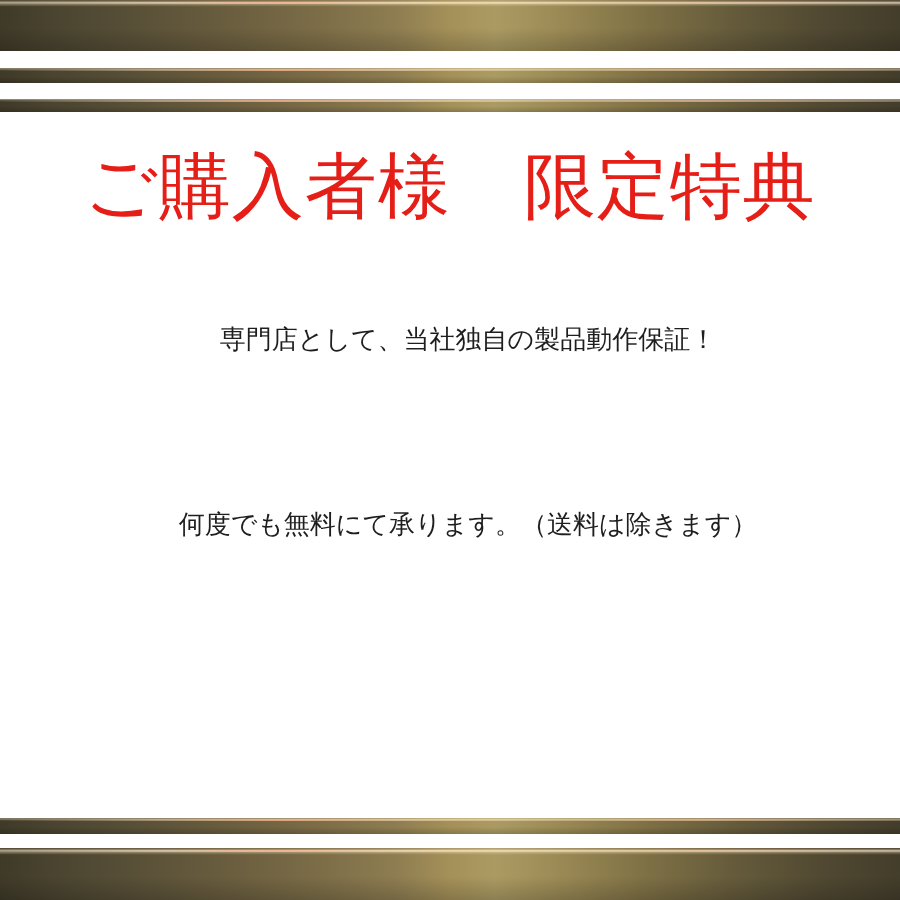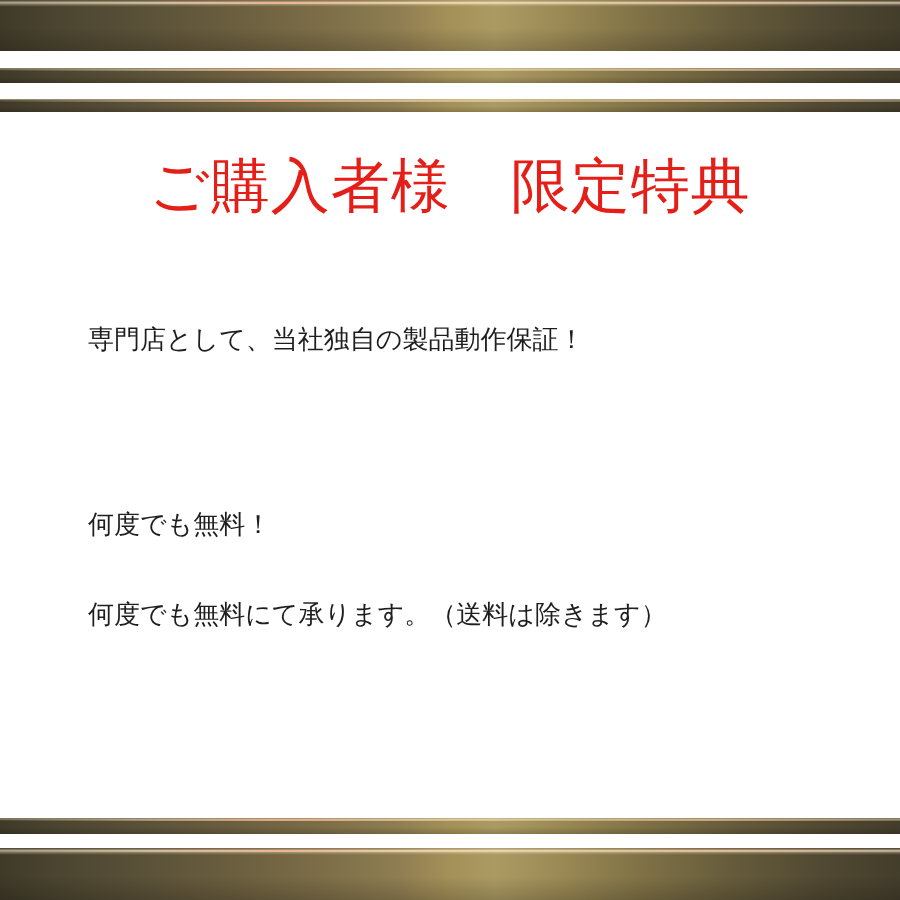--- a/index.html
+++ b/index.html
@@ -75,21 +75,21 @@
   .hi-bot-2 { top: 850px; }
 
   
   .title {
     position: absolute;
     top: 143px;
     left: 0;
     width: 900px;
     text-align: center;
     color: #e51f18;
-    font-size: 59px;
+    font-size: 72px;
     line-height: 86px;
     letter-spacing: 1px;
     white-space: pre;
     font-weight: 400;
     font-family: "DejaVu Sans", "Liberation Sans", sans-serif;
   }
 
   
   .body-copy {
     position: absolute;
@@ -98,20 +98,21 @@
     width: 760px;
     color: #1e1e1e;
     font-size: 26px;
     line-height: 45px;
     font-weight: 400;
     font-family: "DejaVu Sans", "Liberation Sans", sans-serif;
   }
   .para {
     margin: 0 0 50px 0;
     white-space: pre-line;
+    text-align: center;
   }
   .para:last-child { margin-bottom: 0; }
   .line { display: block; white-space: pre; }
 </style>
 </head>
 <body>
 
 <div class="poster">
 
   <div class="band band-top-1"></div>
@@ -125,21 +126,20 @@
 
   <div class="title">ご購入者様　限定特典</div>
 
   <div class="body-copy">
 
     <p class="para">
       <span class="line">専門店として、当社独自の製品動作保証！</span>
     </p>
 
     <p class="para">
-      <span class="line">何度でも無料！</span>
       <span class="line">何度でも無料にて承ります。（送料は除きます）</span>
     </p>
 
   </div>
 
   <div class="band band-bot-1"></div>
   <div class="band-hi hi-bot-1"></div>
 
   <div class="band band-bot-2"></div>
   <div class="band-hi hi-bot-2"></div>

